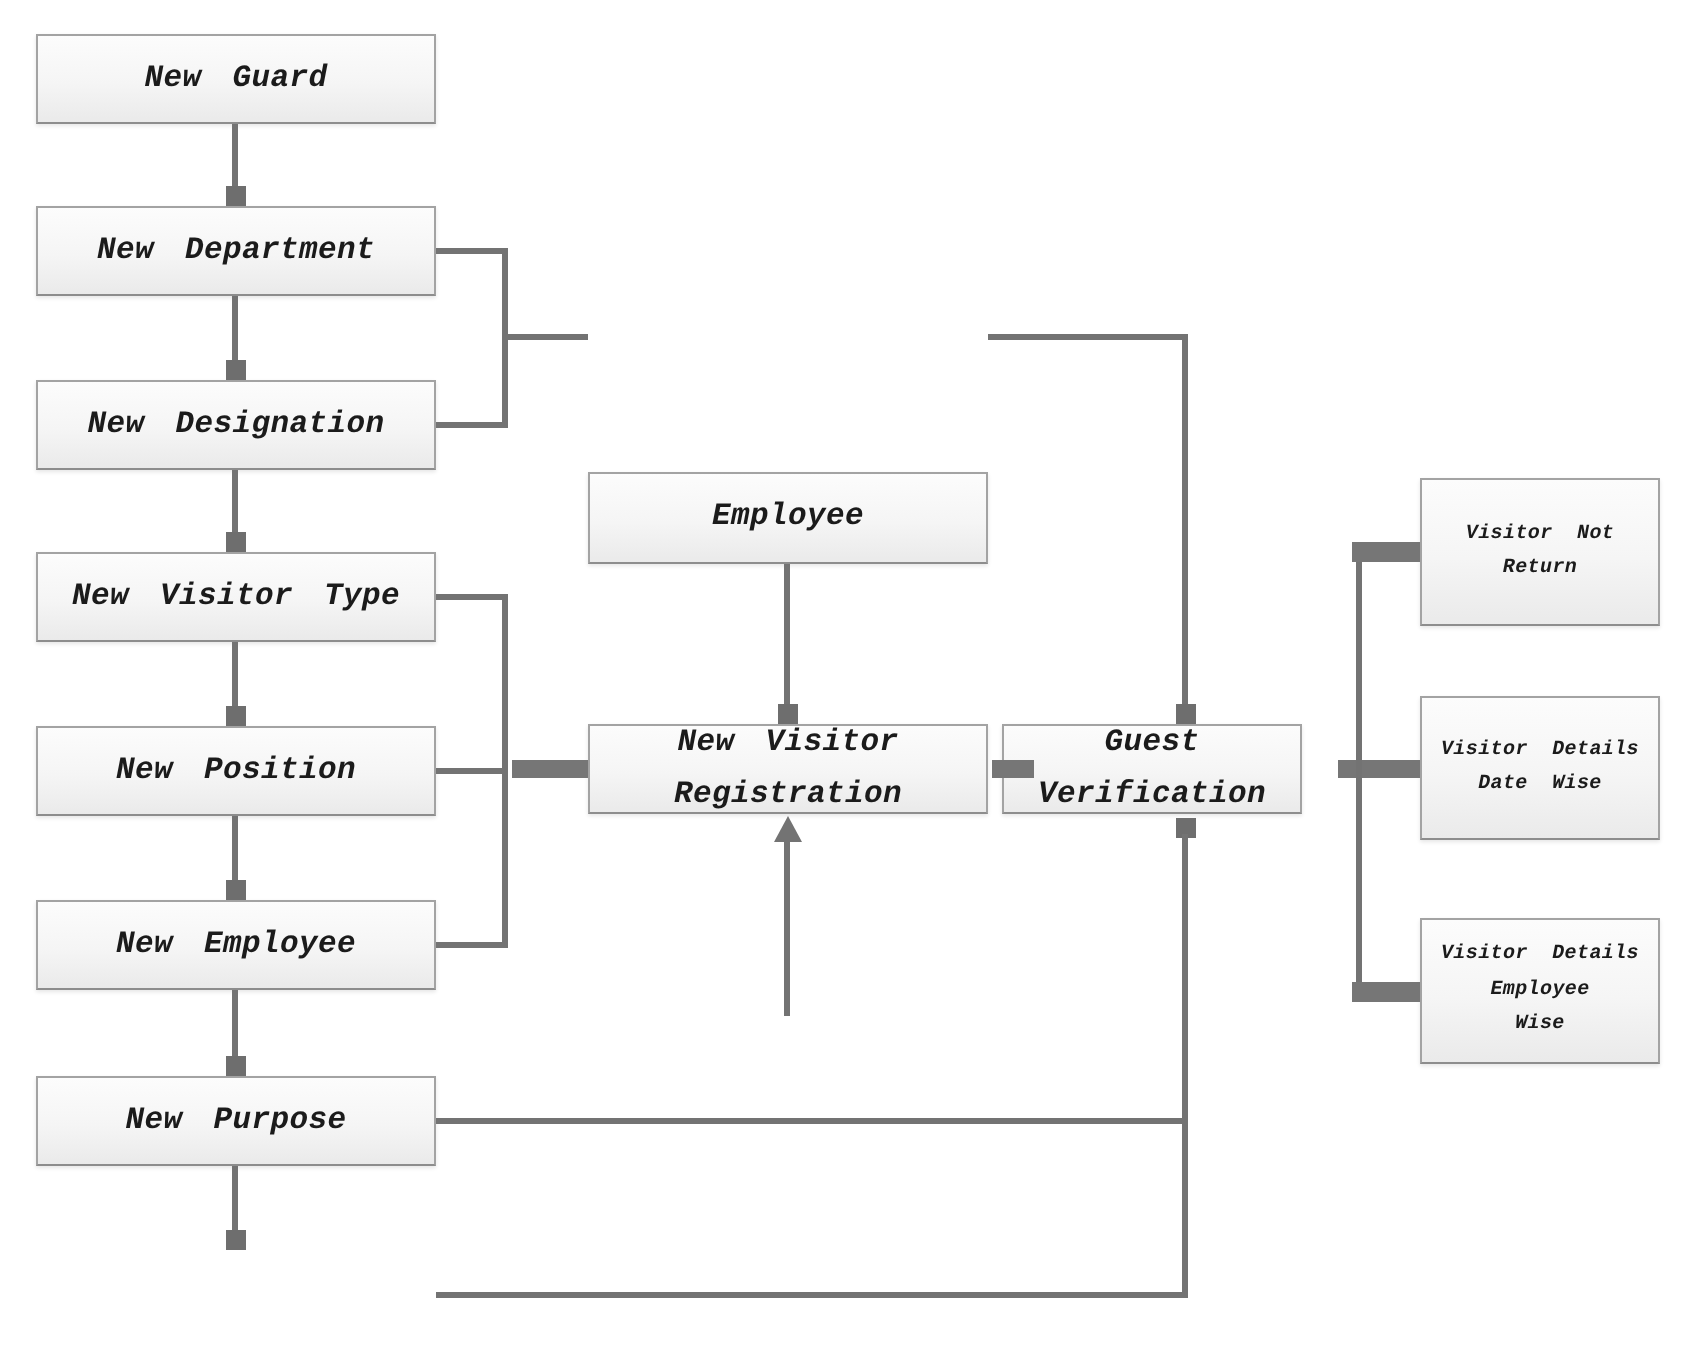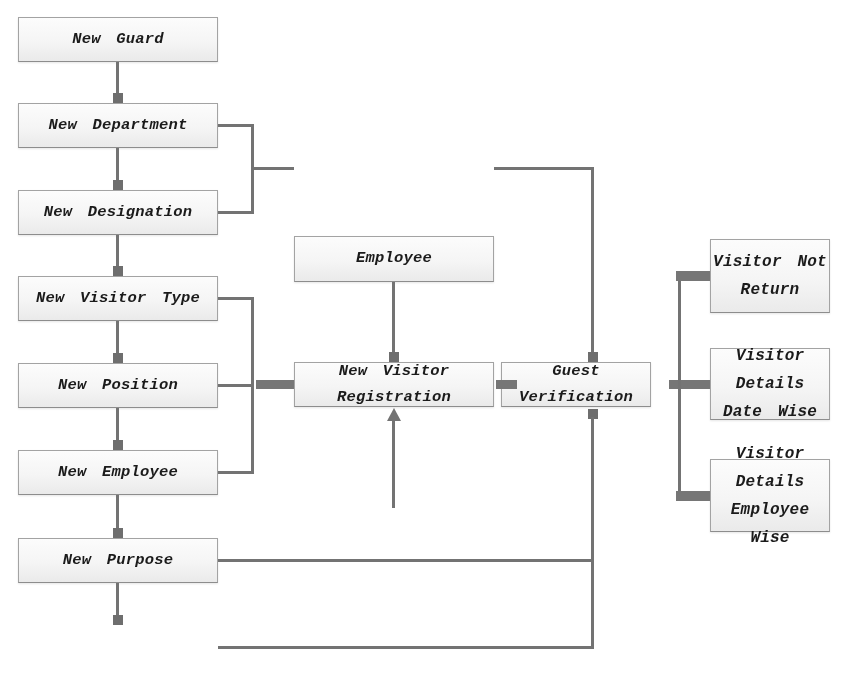--- a/index.html
+++ b/index.html
@@ -4,21 +4,21 @@
 <style>
   html,body{margin:0;padding:0;background:#ffffff;}
   .canvas{position:relative;width:850px;height:678px;background:#ffffff;overflow:hidden;
           font-family:Liberation Mono, monospace;}
   .node{position:absolute;display:flex;align-items:center;justify-content:center;text-align:center;
         background:linear-gradient(180deg,#fcfcfc 0%,#f5f5f5 55%,#eaeaea 100%);
         border:1px solid #a3a3a3;border-bottom-color:#8d8d8d;
         box-shadow:0 1px 2px rgba(0,0,0,.10);box-sizing:border-box;}
   .lbl{font-style:italic;font-weight:600;font-size:15.5px;line-height:1.65;color:#1b1b1b;
        word-spacing:6px;letter-spacing:.2px;white-space:pre-line;}
-  .node.small .lbl{font-size:16px;line-height:1.75;}
+  .node.small .lbl{font-size:10px;line-height:1.75;}
   .ln{position:absolute;background:#737373;}
   .sq{position:absolute;width:10px;height:10px;background:#6e6e6e;}
   .thick{position:absolute;height:9px;background:#767676;}
   .arrow-up{position:absolute;width:0;height:0;
             border-left:7px solid transparent;border-right:7px solid transparent;
             border-bottom:13px solid #737373;}
 </style>
 </head>
 <body>
 

